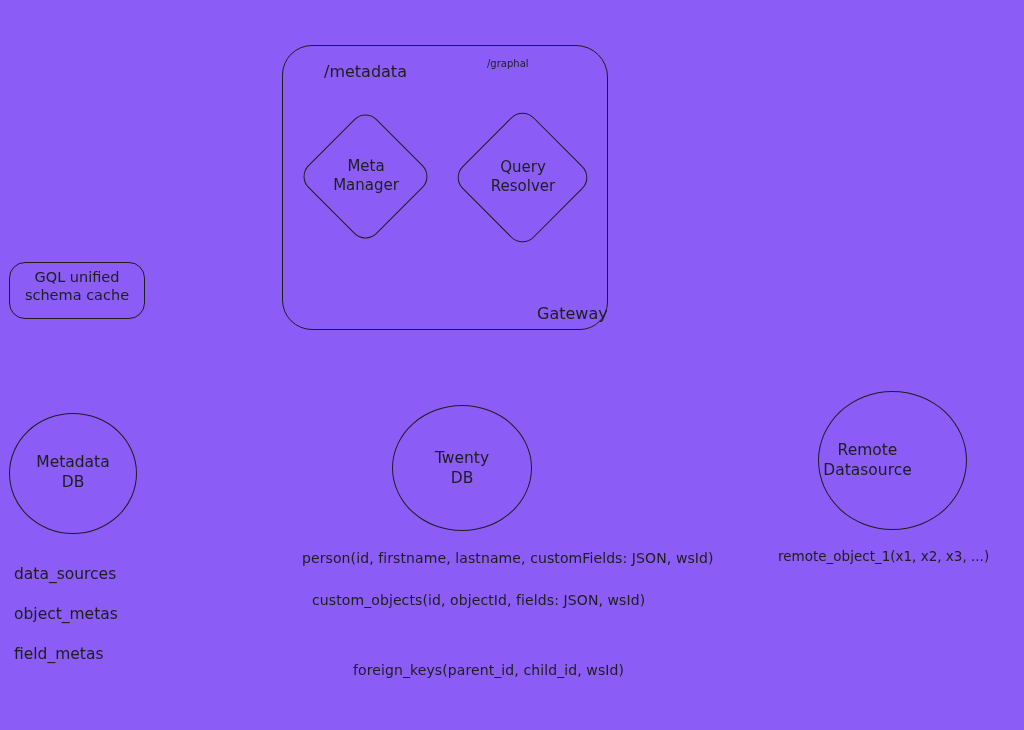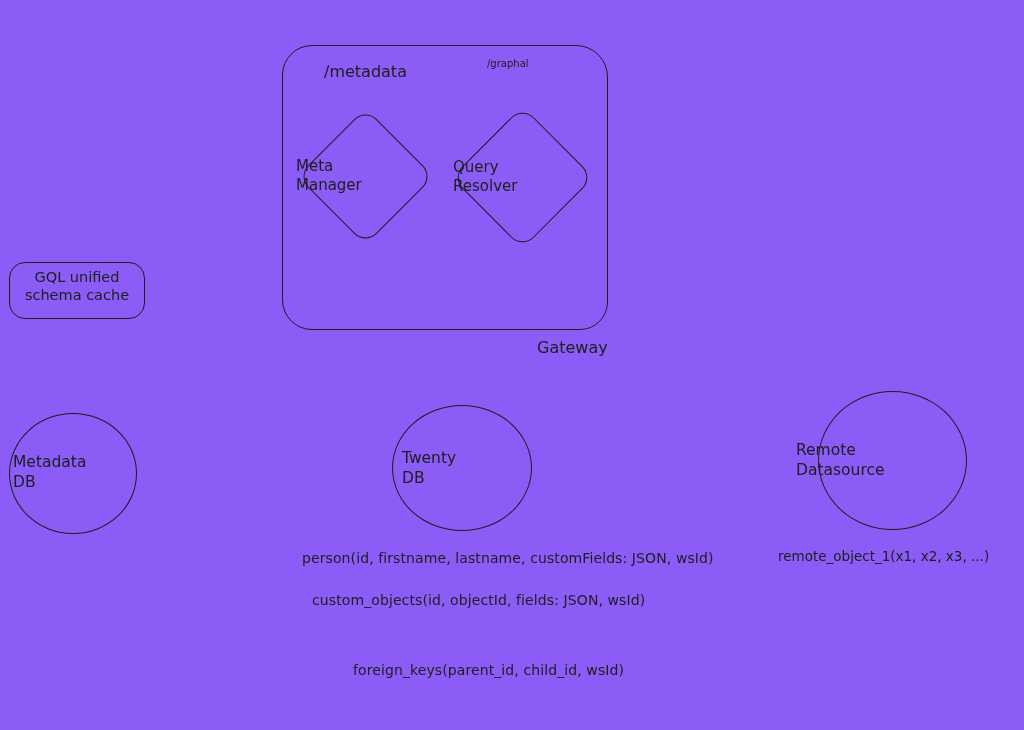--- a/index.html
+++ b/index.html
@@ -21,28 +21,28 @@
   .label {
     position: absolute;
     white-space: pre-line;
     color: #1e1e1e;
   }
 
   
   .gateway-box { left: 282px; top: 45px; width: 326px; height: 285px; border-radius: 30px 32px 28px 30px; }
   .ep-metadata { left: 324px; top: 62px; font-size: 16px; }
   .ep-graphql  { left: 487px; top: 58px; font-size: 10px; }
-  .gateway-title { left: 537px; top: 304px; font-size: 16px; margin-top: 34px; }
+  .gateway-title { left: 537px; top: 304px; font-size: 16px; }
 
   
   .diamond { border-radius: 16px; transform: rotate(45deg); }
   .diamond-meta  { left: 317px; top: 128px; width: 97px;  height: 97px; }
   .diamond-query { left: 472px; top: 127px; width: 101px; height: 101px; }
 
-  .node-label { font-size: 15px; line-height: 19px; }
+  .node-label { text-align: center; font-size: 15px; line-height: 19px; }
   .meta-label  { left: 296px; top: 157px; width: 140px; }
   .query-label { left: 453px; top: 158px; width: 140px; }
 
   
   .cache-box { left: 9px; top: 262px; width: 136px; height: 57px; border-radius: 16px; }
   .cache-label { left: 9px; top: 268px; width: 136px; text-align: center; font-size: 14.5px; line-height: 18px; }
 
   
   .circle { border-radius: 50%; }
   .metadata-circle { left: 9px;   top: 413px; width: 128px; height: 121px; }
@@ -81,20 +81,25 @@
 
   <div class="label gateway-title">Gateway</div>
 
   <div class="shape cache-box"></div>
   <div class="label cache-label">GQL unified
 schema cache</div>
 
   <div class="shape circle metadata-circle"></div>
   <div class="label node-label circle-label metadata-label">Metadata
 DB</div>
+  <div class="label table-list">
+    <div class="table-row">data_sources</div>
+    <div class="table-row">object_metas</div>
+    <div class="table-row">field_metas</div>
+  </div>
 
   <div class="shape circle twenty-circle"></div>
   <div class="label node-label circle-label twenty-label">Twenty
 DB</div>
   <div class="label sig sig-person">person(id, firstname, lastname, customFields: JSON, wsId)</div>
   <div class="label sig sig-custom">custom_objects(id, objectId, fields: JSON, wsId)</div>
   <div class="label sig sig-foreign">foreign_keys(parent_id, child_id, wsId)</div>
 
   <div class="shape circle remote-circle"></div>
   <div class="label node-label circle-label remote-label">Remote

